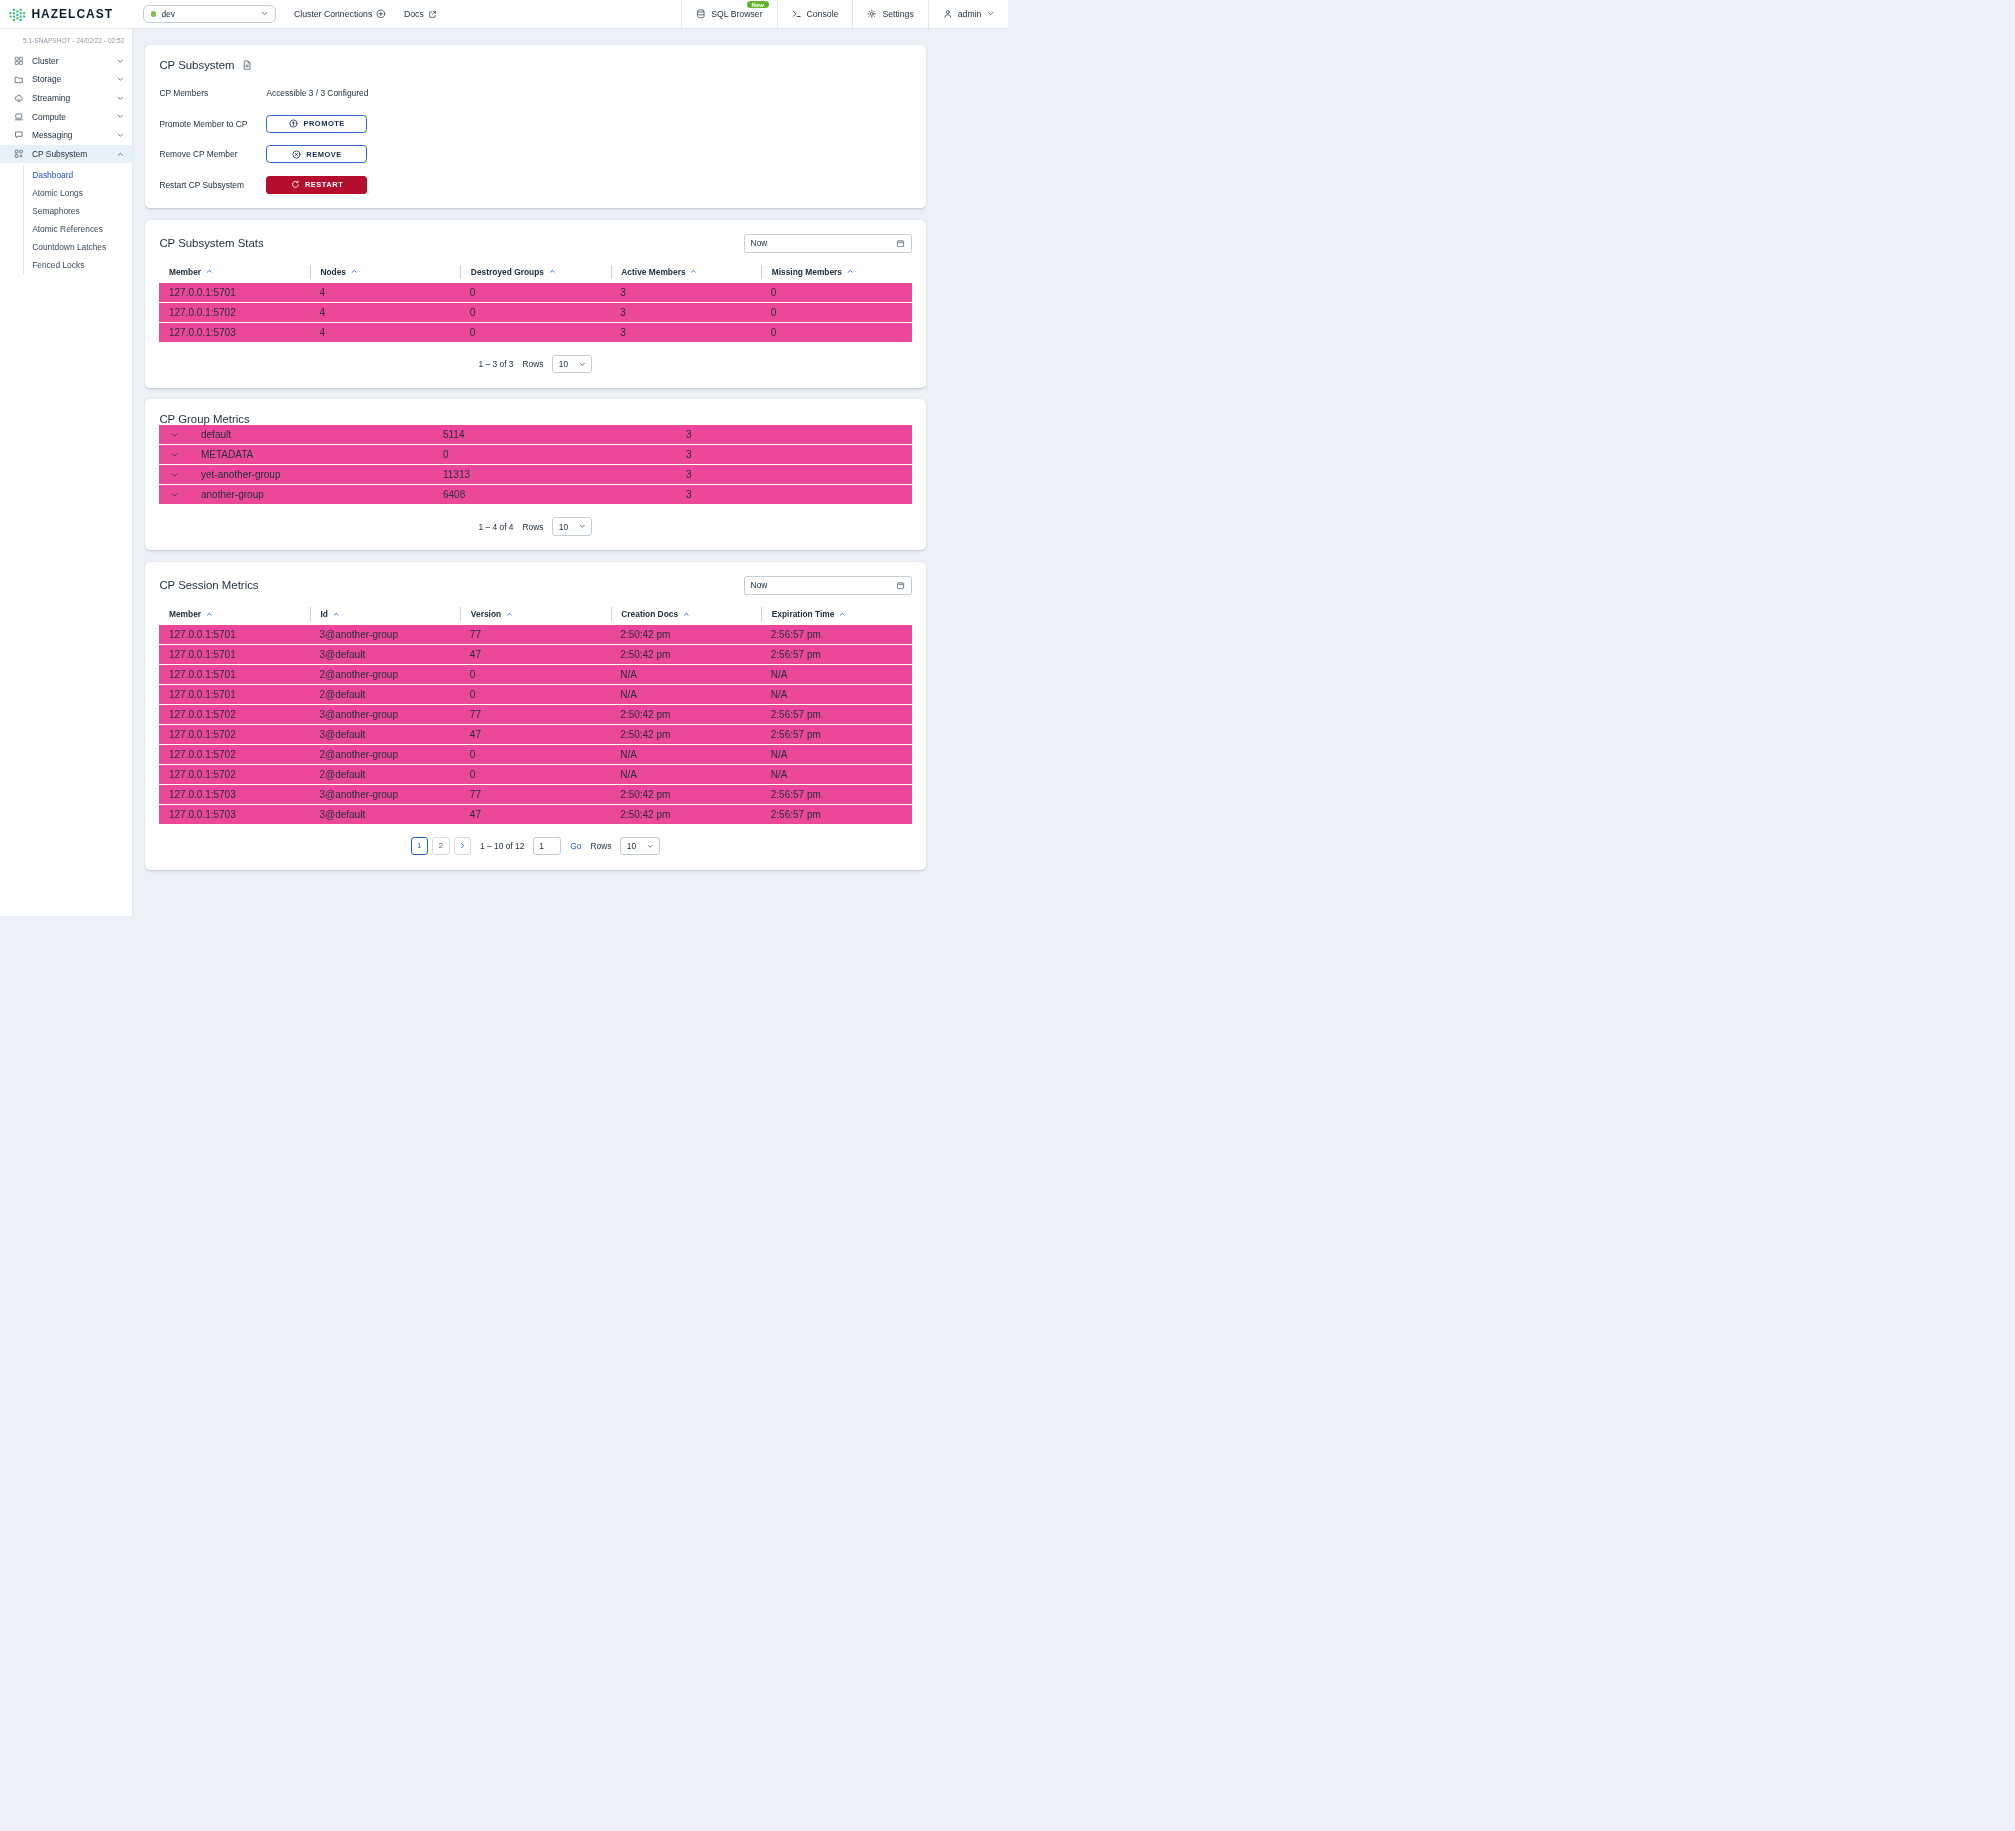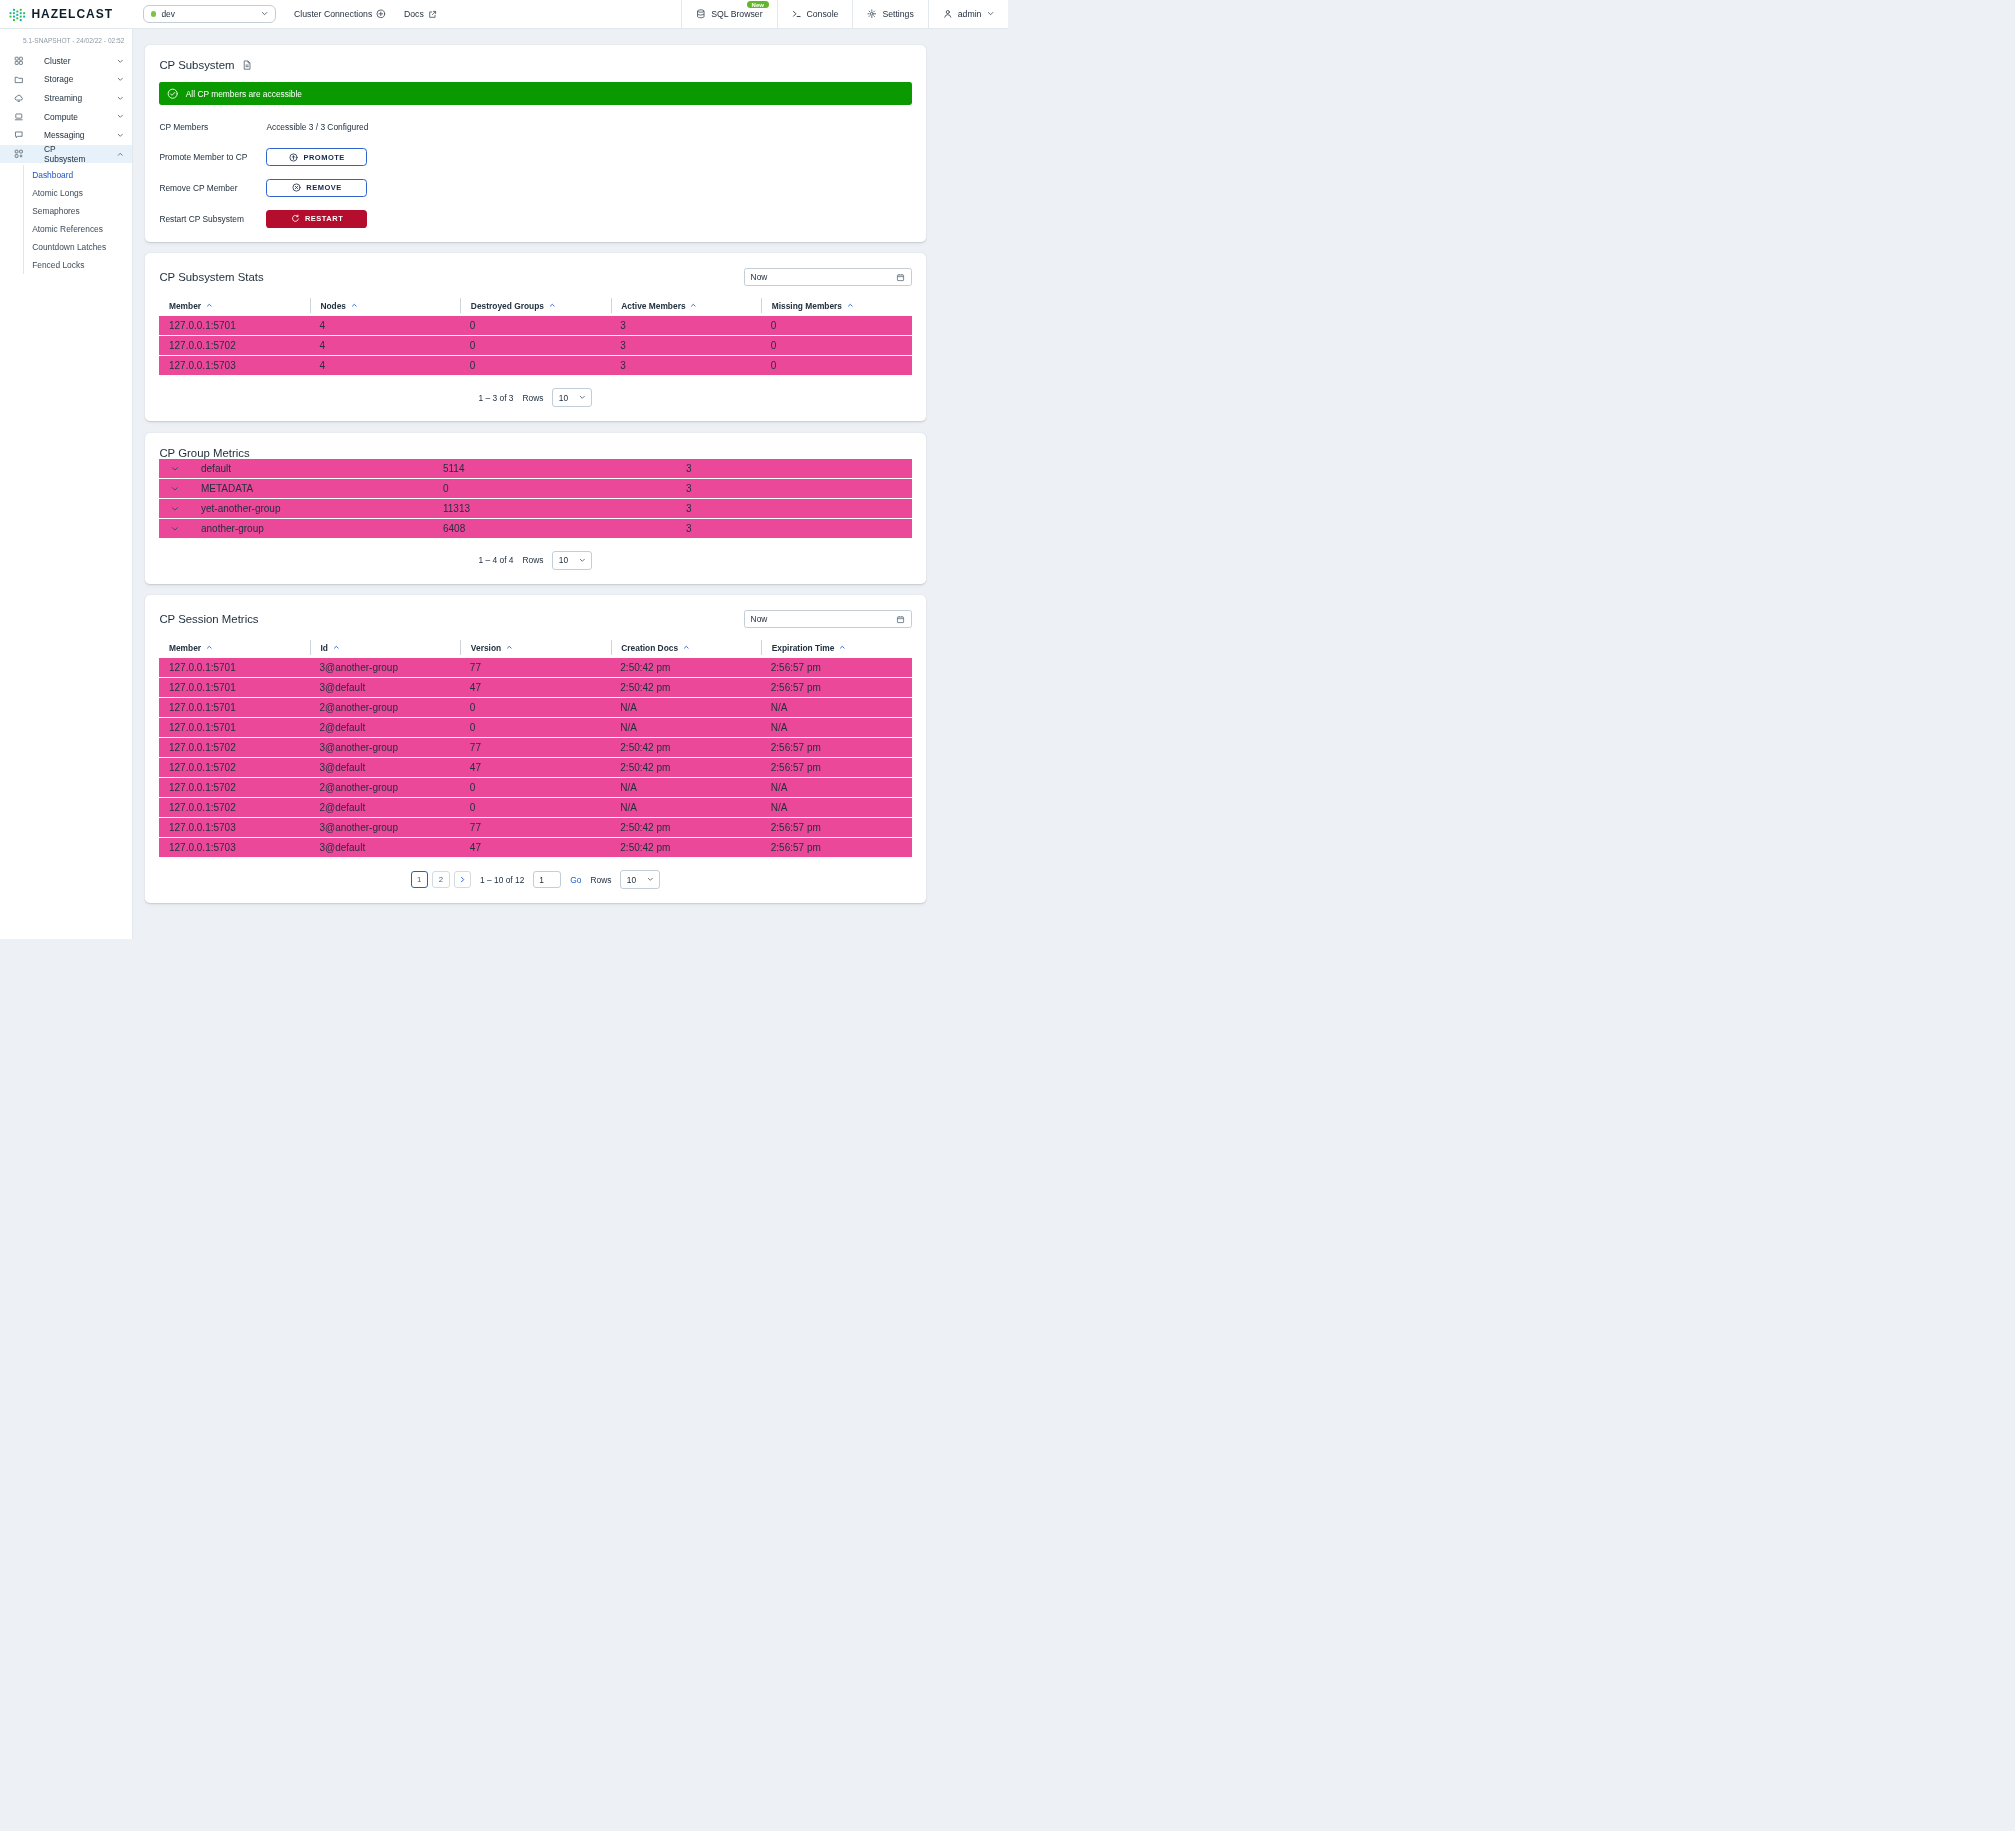--- a/index.html
+++ b/index.html
@@ -18,21 +18,21 @@
   .nav-link .ic{color:#3c4b58}
   .top-right{margin-left:auto;display:flex;align-items:stretch;}
   .top-item{display:flex;align-items:center;gap:5.4px;padding:0 14px;border-left:0.6px solid #e3e8ed;font-size:8.7px;color:#1d2c3a;position:relative;cursor:pointer;}
   .top-item .ic{color:#33424f}
   .badge{position:absolute;top:1.2px;right:7.8px;background:#63b52c;color:#fff;font-size:6px;font-weight:700;padding:0.6px 4.8px;border-radius:5.4px;}
 
   
   .body{display:flex;align-items:stretch;min-height:887px;}
   .sidebar{width:133px;background:#fff;border-right:0.6px solid #e3e8ed;padding:5.4px 0 14.4px;flex:none;}
   .version{font-size:6.6px;color:#8d99a4;padding:2.4px 0 7.8px 23px;white-space:nowrap;}
-  .menu-item{height:18.6px;display:flex;align-items:center;gap:20px;padding:0 8.4px 0 14.4px;font-size:8.4px;color:#22313f;cursor:pointer;}
+  .menu-item{height:18.6px;display:flex;align-items:center;gap:8px;padding:0 8.4px 0 14.4px;font-size:8.4px;color:#22313f;cursor:pointer;}
   .menu-item .mi{flex:none;color:#4e5d6a}
   .menu-item .chev{margin-left:auto;color:#4e5d6a}
   .menu-item.active{background:#e7f1fa;}
   .submenu{margin:1.8px 0 0 23.4px;border-left:0.6px solid #dfe5ea;padding:0.6px 0;}
   .subitem{height:18px;display:flex;align-items:center;padding-left:7.8px;font-size:8.4px;color:#3c4b58;cursor:pointer;}
   .subitem.active{color:#1a56c5;}
 
   .main{flex:1;padding:16px 0 24px 12px;}
   .card{width:781px;background:#fff;border-radius:4.8px;box-shadow:0 0.6px 1.2px rgba(13,35,48,.12),0 1.2px 3.6px rgba(13,35,48,.06);padding:14.4px;margin-bottom:11.4px;}
   .card-head{display:flex;align-items:center;}
@@ -253,27 +253,20 @@
           <h1 class="card-title">CP Subsystem</h1>
           <button class="doc-btn">
             <svg width="10.2" height="10.2" viewBox="0 0 16 16" fill="none" stroke="currentColor" stroke-width="1.3" stroke-linejoin="round">
                 <path d="M3.5 1.5H9.5L12.5 4.5V14.5H3.5z"></path>
                 <path d="M9.5 1.5V4.5H12.5"></path>
                 <path d="M5.5 8h5M5.5 10.5h5"></path>
               </svg>
           </button>
         </div>
 
-        <div class="banner">
-          <svg width="11.4" height="11.4" viewBox="0 0 18 18" fill="none" stroke="#fff" stroke-width="1.4" stroke-linecap="round" stroke-linejoin="round">
-              <circle cx="9" cy="9" r="7.2"></circle>
-              <path d="M5.7 9.3l2.2 2.2 4.5-4.6"></path>
-            </svg>
-          <span>All CP members are accessible</span>
-        </div>
 
         <div class="info-row">
           <div class="info-label">CP Members</div>
           <div class="info-value">Accessible 3 / 3 Configured</div>
         </div>
 
         <div class="info-row">
           <div class="info-label">Promote Member to CP</div>
           <div>
             <button class="btn-outline">

